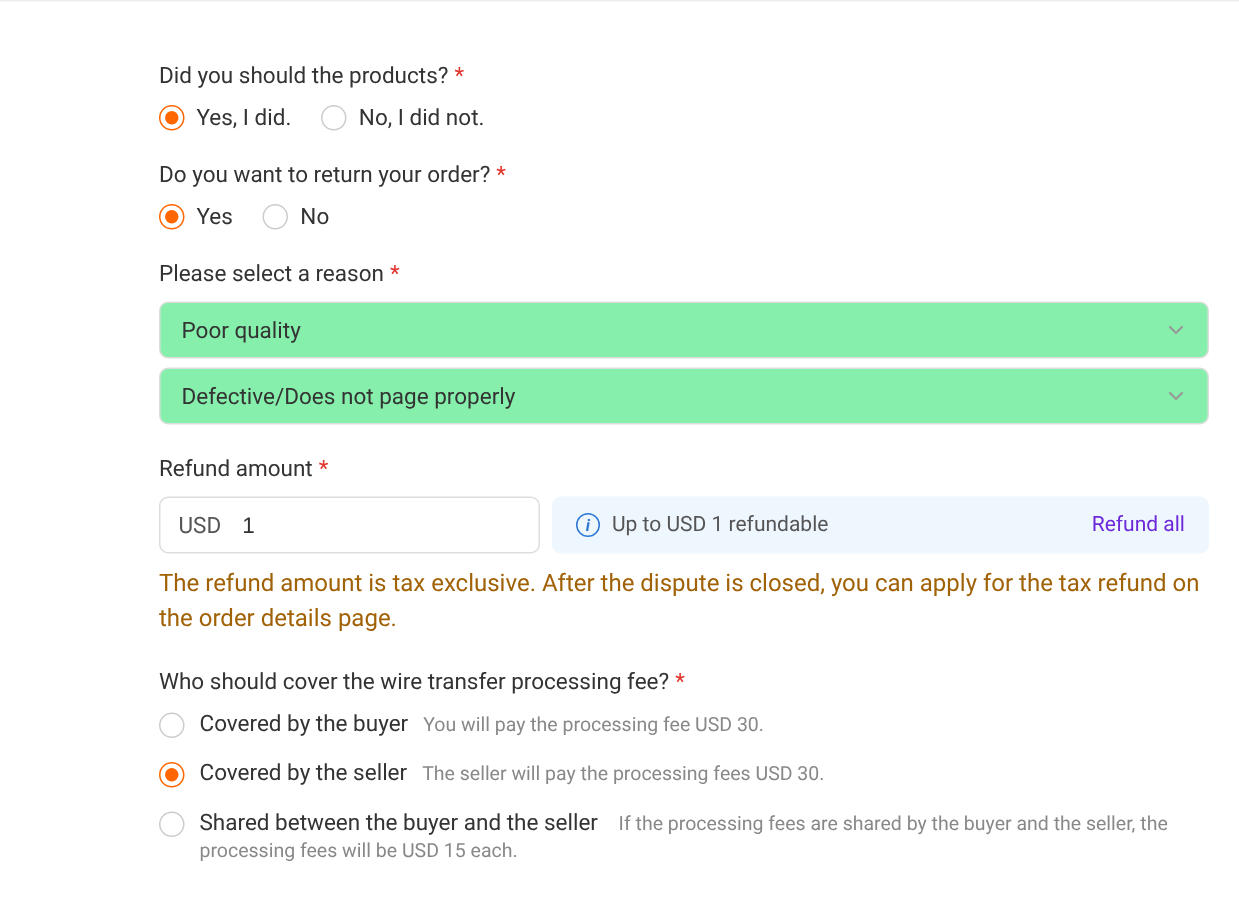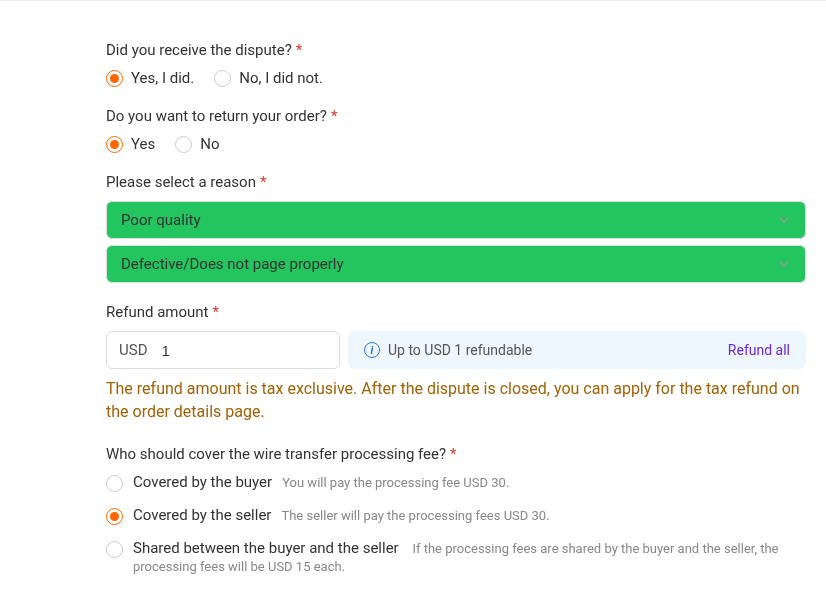--- a/index.html
+++ b/index.html
@@ -68,21 +68,21 @@
   .select {
     display: flex;
     align-items: center;
     justify-content: space-between;
     border: 1px solid #ddd;
     border-radius: 6px;
     padding: 9px 14px;
     font-size: 15px;
     color: #333;
     margin-bottom: 6px;
-    background: #22c55e;
+    background: #86efac;
     cursor: pointer;
   }
   .chev {
     width: 14px; height: 14px;
     display: inline-flex;
     align-items: center;
     justify-content: center;
   }
   .chev svg { stroke: #999; }
   .amount-row {
@@ -90,21 +90,21 @@
     gap: 8px;
     align-items: stretch;
   }
   .amount-input {
     display: flex;
     align-items: center;
     border: 1px solid #ddd;
     border-radius: 6px;
     padding: 0 12px;
     height: 38px;
-    width: 234px;
+    width: 254px;
   }
   .amount-input .cur {
     color: #555;
     font-size: 15px;
     margin-right: 14px;
   }
   .amount-input input {
     border: none;
     outline: none;
     font-size: 15px;
@@ -166,21 +166,21 @@
 </style>
 </head>
 <body>
 
 <div class="container">
 
   <div class="form-body">
 
     <div class="q">
       <div class="q-label">
-        <span>Did you receive the dispute?</span><span class="req">*</span>
+        <span>Did you should the products?</span><span class="req">*</span>
       </div>
       <div class="radio-row">
         <div class="radio selected">
           <span class="radio-ring"></span>
           <span class="radio-label">Yes, I did.</span>
         </div>
         <div class="radio">
           <span class="radio-ring"></span>
           <span class="radio-label">No, I did not.</span>
         </div>

